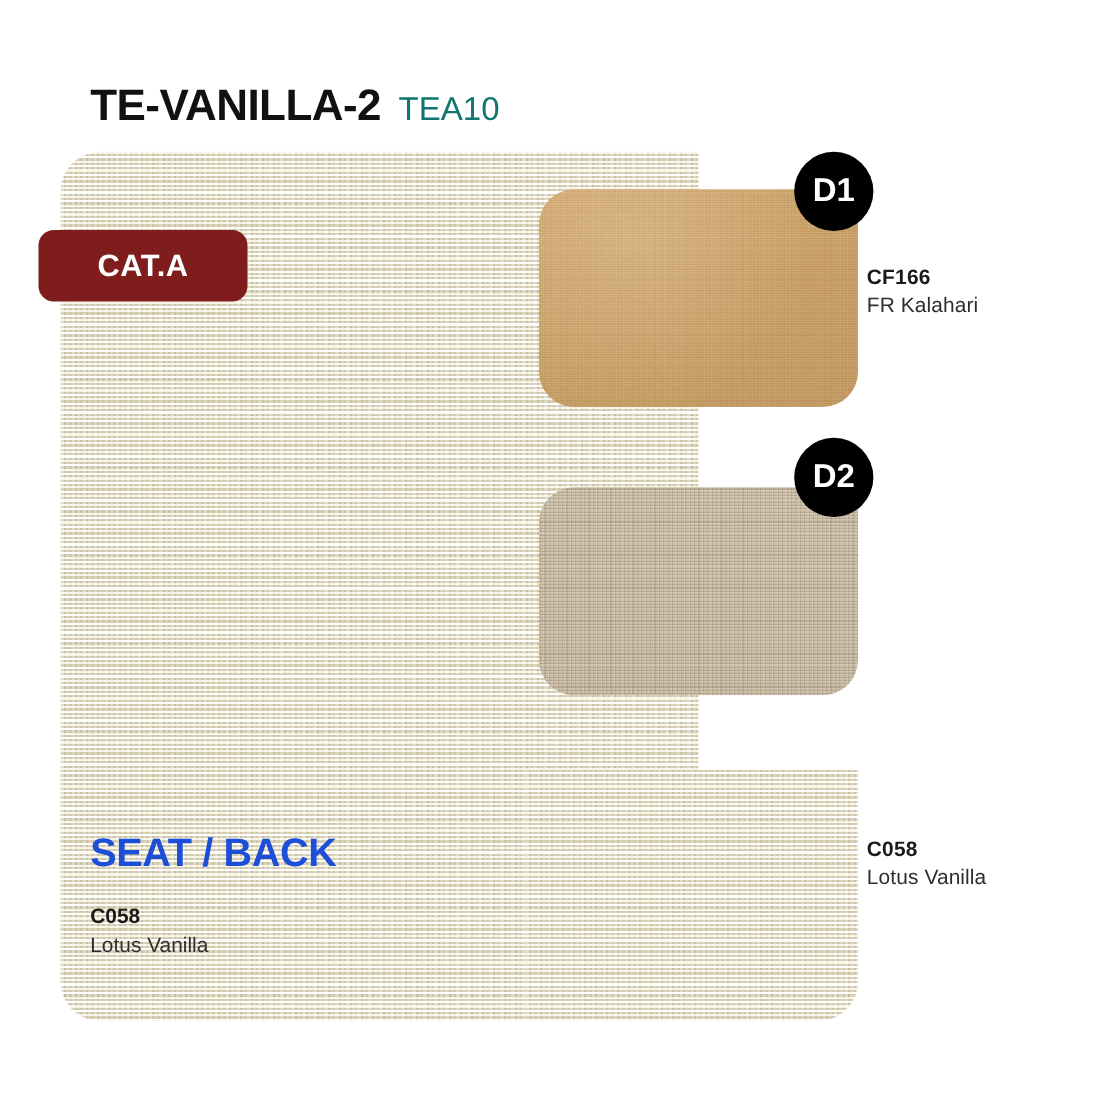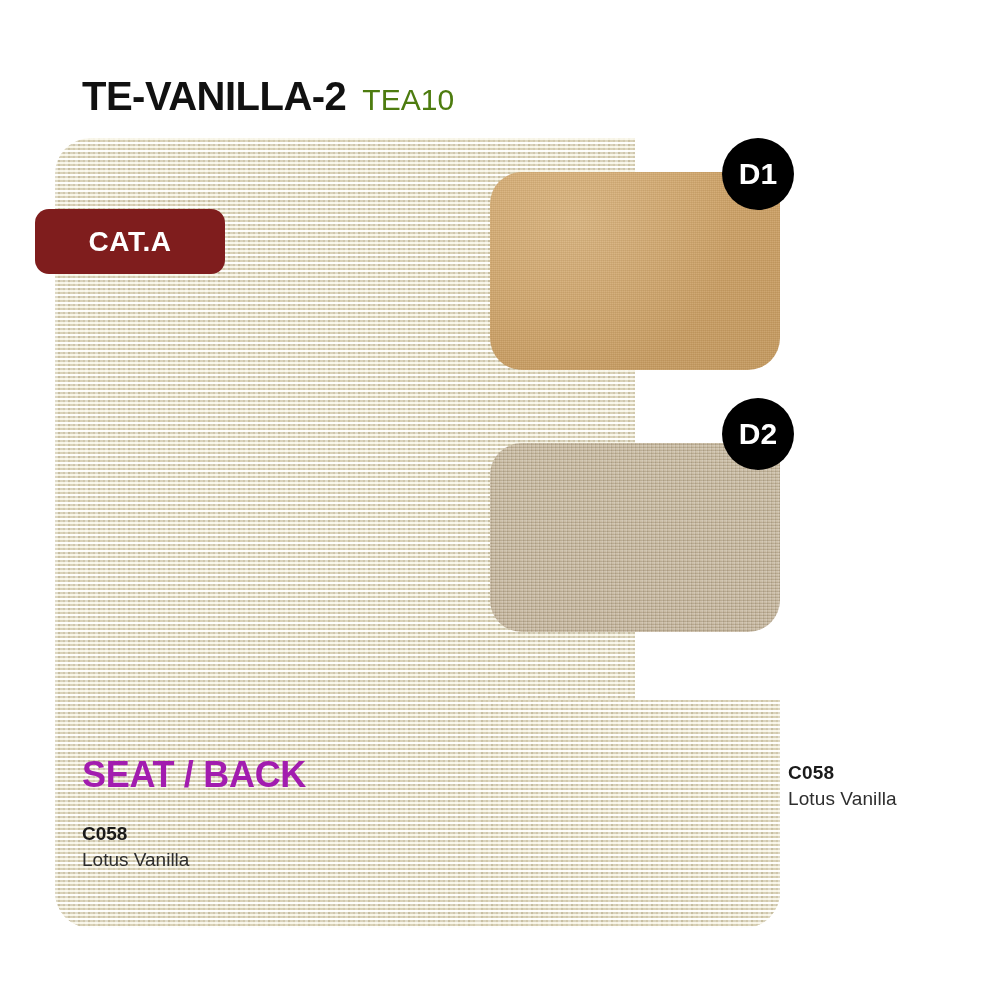--- a/index.html
+++ b/index.html
@@ -32,21 +32,21 @@
   .title-main {
     font-size: 40px;
     font-weight: 700;
     letter-spacing: -0.5px;
     color: #111111;
     font-family: "Liberation Sans", sans-serif;
   }
   .title-code {
     font-size: 30px;
     font-weight: 400;
-    color: #4d7c0f;
+    color: #0f766e;
     letter-spacing: 0px;
   }
 
   
   .fabric {
     position: absolute;
     overflow: hidden;
   }
 
   
@@ -172,21 +172,21 @@
   }
 
   
   .seat-label {
     position: absolute;
     white-space: nowrap;
   }
   .seat-label .seat-title {
     font-size: 36px;
     font-weight: 700;
-    color: #a21caf;
+    color: #1d4ed8;
     letter-spacing: -0.3px;
     line-height: 1.1;
   }
   .seat-sub { margin-top: 26px; }
   .seat-sub .cap-code { font-size: 19px; font-weight: 700; color: #1a1a1a; line-height: 1.4; }
   .seat-sub .cap-name { font-size: 19px; font-weight: 400; color: #2e2e2e; line-height: 1.4; }
 </style>
 </head>
 <body>
 
@@ -210,20 +210,24 @@
     <span class="pill-label">CAT.A</span>
   </div>
 
   <div class="fabric weave-cf166" style="left:490px; top:172px; width:290px; height:198px;
               border-radius:32px 0 32px 32px;"></div>
 
   <div class="dot-badge" style="left:722px; top:138px; width:72px; height:72px;">
     <span class="dot-label">D1</span>
   </div>
 
+  <div class="caption" style="left:788px; top:240px;">
+    <div class="cap-code">CF166</div>
+    <div class="cap-name">FR Kalahari</div>
+  </div>
 
   <div class="fabric weave-cf167" style="left:490px; top:443px; width:290px; height:189px;
               border-radius:32px 0 32px 32px;"></div>
 
   <div class="dot-badge" style="left:722px; top:398px; width:72px; height:72px;">
     <span class="dot-label">D2</span>
   </div>
 
 
 

